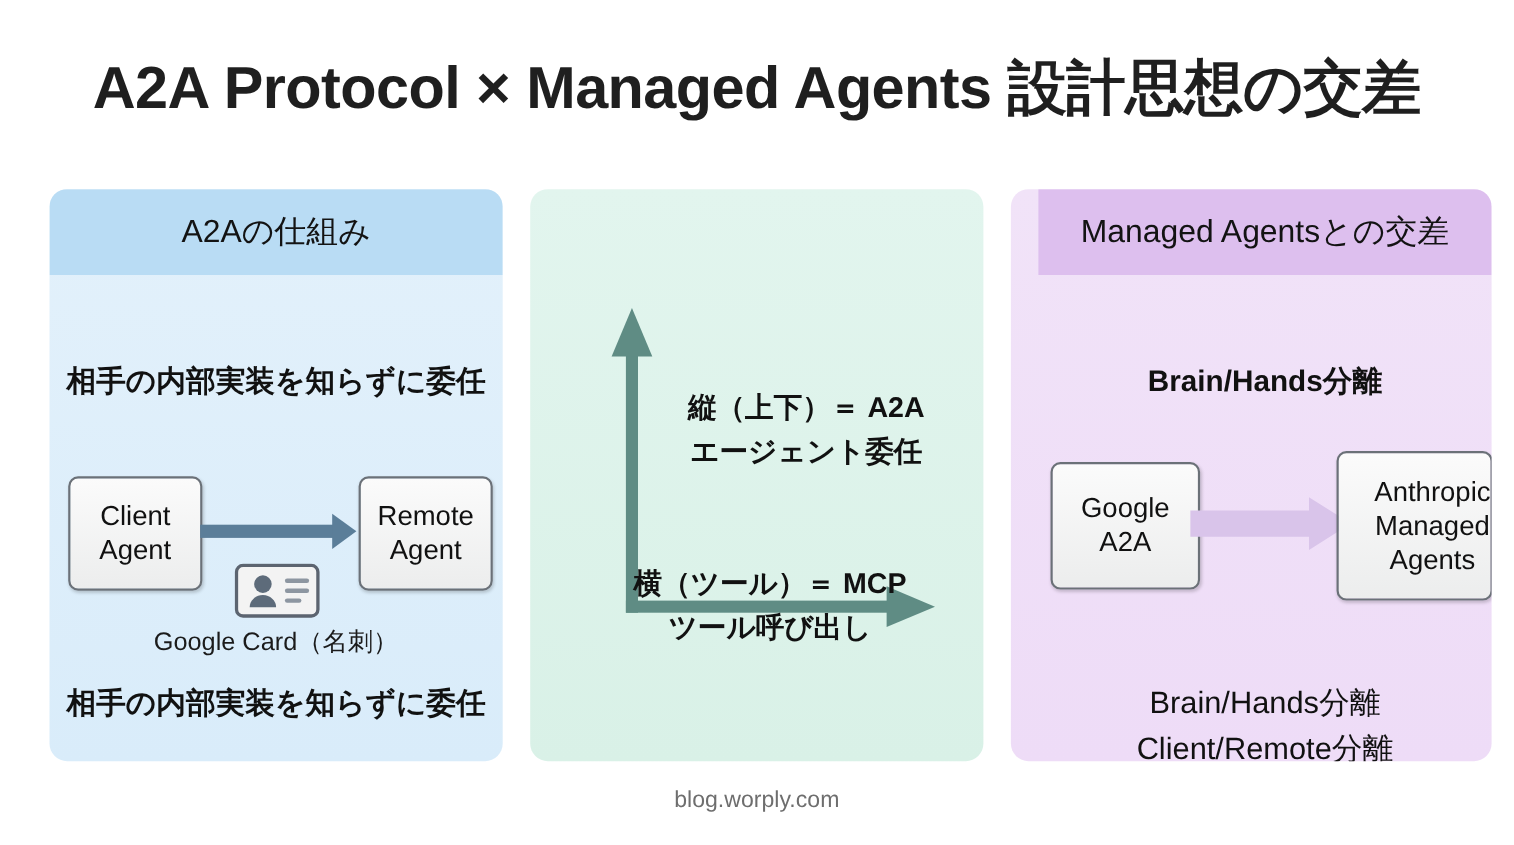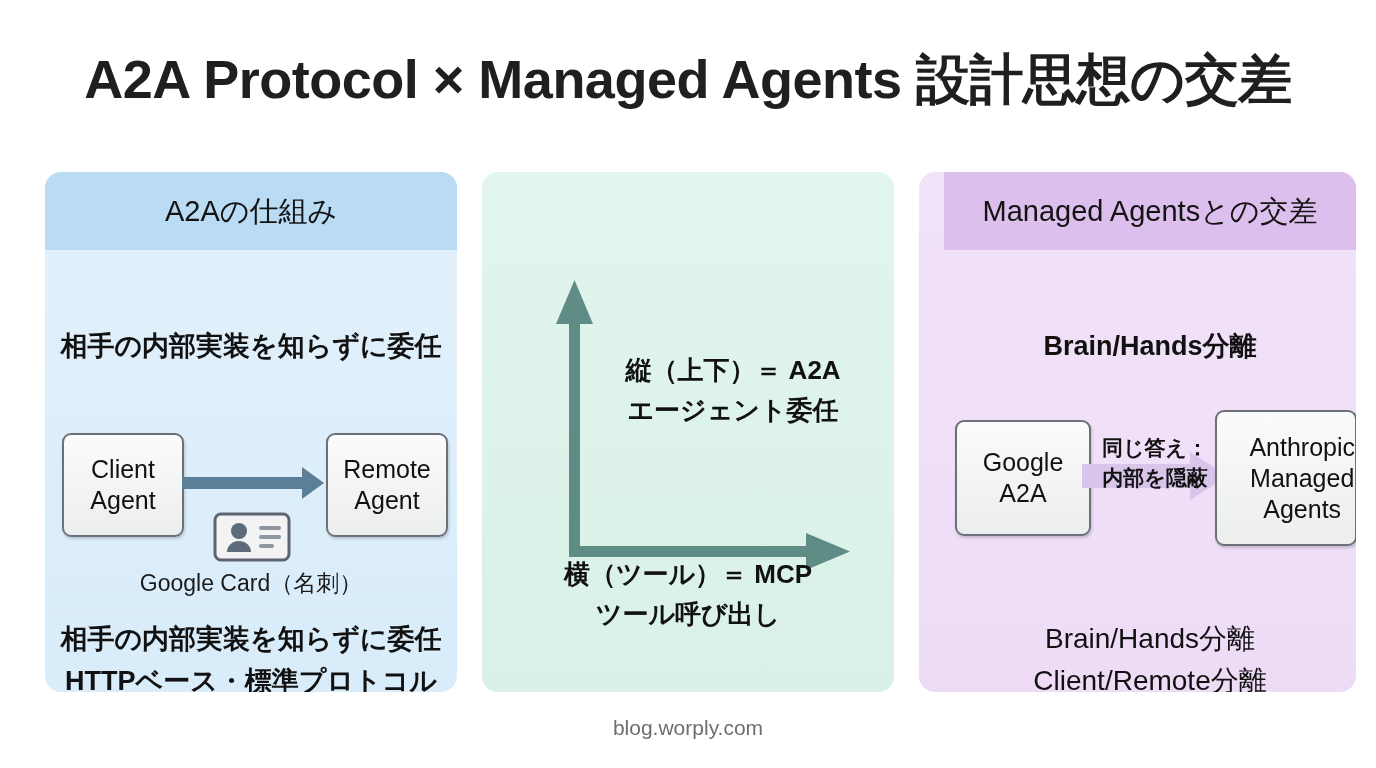--- a/index.html
+++ b/index.html
@@ -153,21 +153,21 @@
   .axis-note {
     position: absolute;
     text-align: center;
     font-size: 26px;
     font-weight: 700;
     color: #111;
     line-height: 40px;
     white-space: nowrap;
   }
   #mcp-vertical-note   { left: 106px; top: 178px; width: 290px; }
-  #mcp-horizontal-note { left: 20px;  top: 338px; width: 372px; margin-top: 44px; }
+  #mcp-horizontal-note { left: 32px;  top: 338px; width: 372px; }
 
   
   #google-a2a-box      { left: 11px;  top: 170px; width: 132px; height: 112px; }
   #anthropic-box       { left: 271px; top: 160px; width: 138px; height: 132px; justify-content: flex-end; }
 
   #managed-arrow-svg {
     position: absolute;
     left: 138px;
     top: 200px;
     width: 146px;
@@ -230,21 +230,20 @@
       <circle cx="26" cy="19" r="8" fill="#5d6b7a"></circle>
       <path d="M14 40 a12 11 0 0 1 24 0 z" fill="#5d6b7a"></path>
       <rect x="46" y="14" width="22" height="4" rx="2" fill="#8d96a1"></rect>
       <rect x="46" y="23" width="22" height="4" rx="2" fill="#8d96a1"></rect>
       <rect x="46" y="32" width="15" height="4" rx="2" fill="#8d96a1"></rect>
     </svg>
     <div id="agent-card-caption">Google Card（名刺）</div>
 
     <div class="foot-text" style="top:368px;">
       <span class="plain-line">相手の内部実装を知らずに委任</span>
-      <span class="plain-line">HTTPベース・標準プロトコル</span>
     </div>
   </div>
 </section>
 
 <section class="panel" id="panel-mcp">
   <div class="panel-body">
 
     <svg class="axis-svg" viewBox="0 0 412 442">
 
       <g>
@@ -279,24 +278,20 @@
     <div class="node-box" id="google-a2a-box">
       <span>
         <span class="plain-line">Google</span>
         <span class="plain-line">A2A</span>
       </span>
     </div>
 
     <svg id="managed-arrow-svg" viewBox="0 0 146 52">
       <polygon points="0,14 108,14 108,2 146,26 108,50 108,38 0,38" fill="#d9c4ea"></polygon>
     </svg>
-    <div id="managed-arrow-label">
-      <span class="plain-line">同じ答え：</span>
-      <span class="plain-line">内部を隠蔽</span>
-    </div>
 
     <div class="node-box" id="anthropic-box">
       <span>
         <span class="plain-line">Anthropic</span>
         <span class="plain-line">Managed</span>
         <span class="plain-line">Agents</span>
       </span>
     </div>
 
     <div class="foot-text" style="top:368px; font-weight:400; font-size:28px;">

